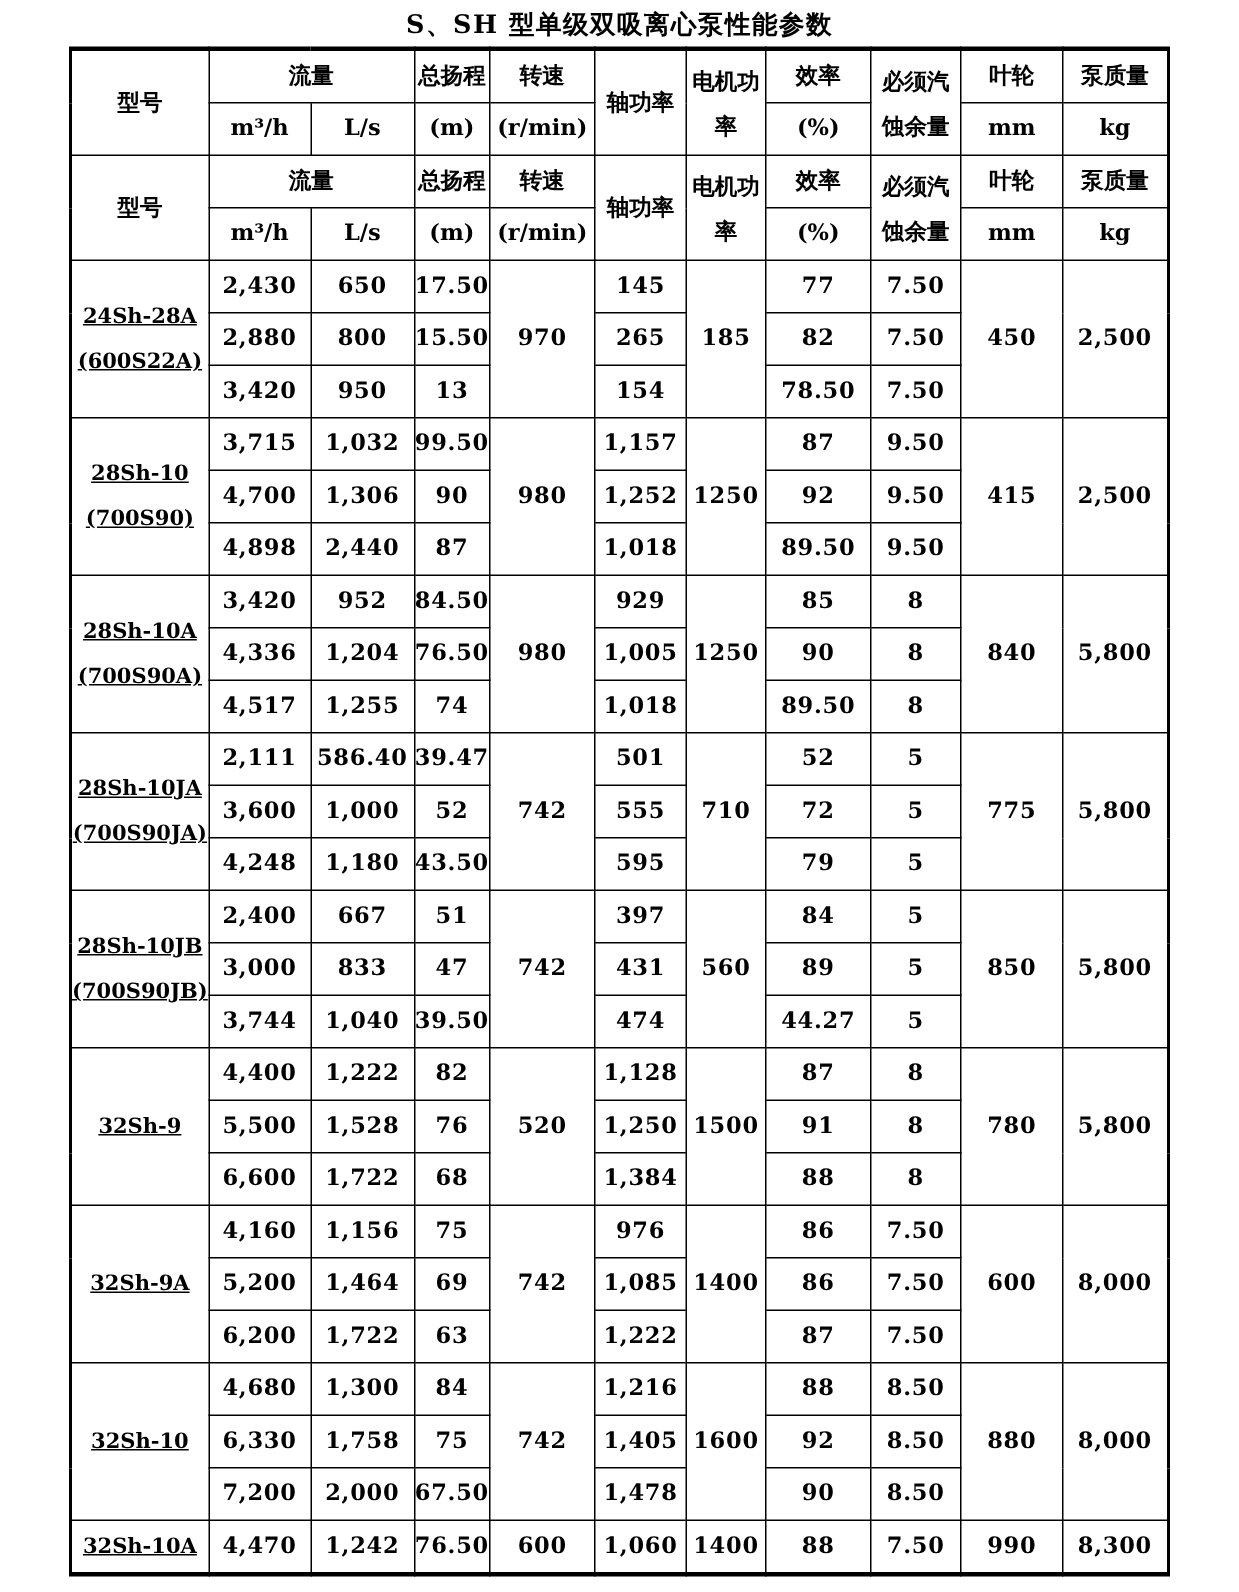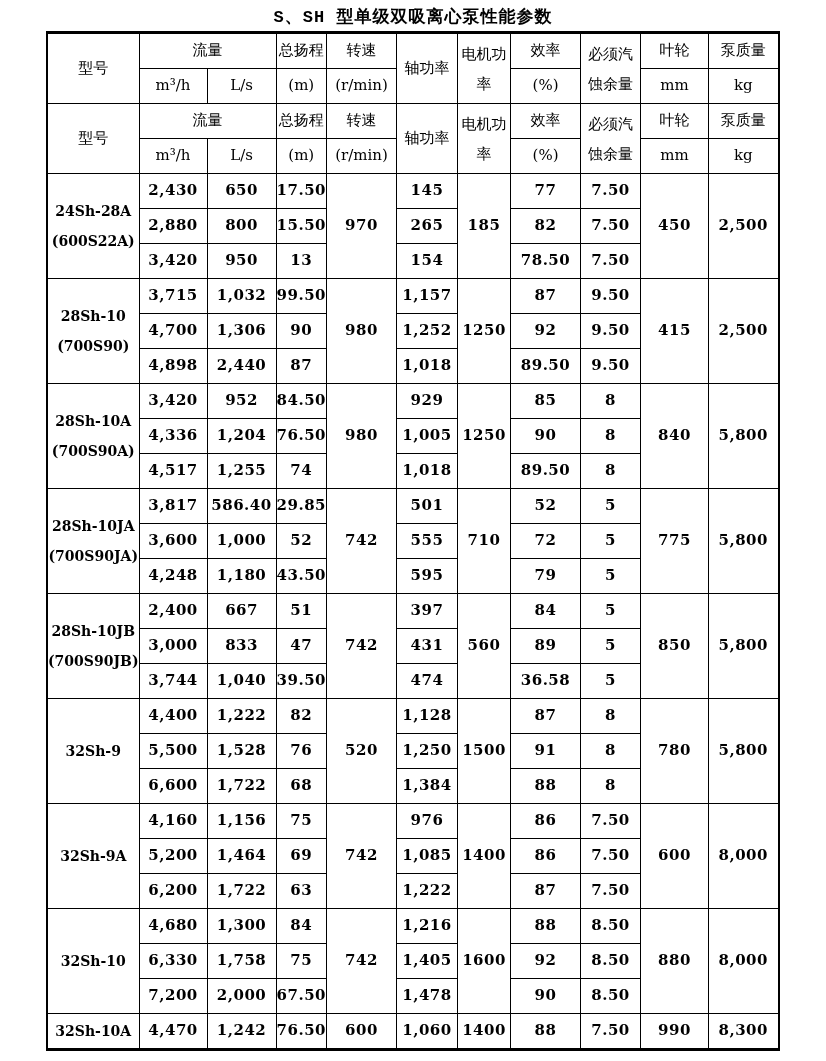--- a/index.html
+++ b/index.html
@@ -2,41 +2,41 @@
 <html><head>
 <meta charset="utf-8">
 <style>
   html,body{margin:0;padding:0;background:#fff;}
   body{
     width:826px;height:1061px;overflow:hidden;color:#000;
     font-family:"DejaVu Serif","Liberation Serif",serif;
   }
   .title{
     font-size:17px;font-weight:bold;text-align:center;
-    margin:5px 0 3px 0;letter-spacing:1px;font-family:Liberation Mono, monospace;
+    margin:5px 0 3px 0;letter-spacing:1px;
   }
   table.tbl{
     border-collapse:collapse;table-layout:fixed;
     margin-left:46px;
     border-top:3px solid #000;
     border-bottom:3px solid #000;
     border-left:2px solid #000;
     border-right:2px solid #000;
   }
   .tbl td,.tbl th{
     border:1px solid #000;
     text-align:center;vertical-align:middle;
     padding:0;height:34px;
     font-size:15px;font-weight:bold;line-height:1.15;
     overflow:hidden;white-space:nowrap;
   }
   .tbl td.num{letter-spacing:.5px;}
-  .tbl td.model{font-size:14px;letter-spacing:0;}
+  .tbl td.model{font-size:14px;letter-spacing:0;text-decoration:underline;}
   .tbl td.model div,.tbl th div{line-height:30px;}
-  .tbl th{font-weight:normal;}
+  .tbl th{font-weight:bold;}
 </style>
 </head>
 <body>
 
 <div class="page">
   <div class="title">S、SH 型单级双吸离心泵性能参数</div>
   <table class="tbl">
     <colgroup>
       <col style="width:91px">
         <col style="width:68px">
@@ -199,23 +199,23 @@
           <td class="num">74</td>
           <td class="num">1,018</td>
           <td class="num">89.50</td>
           <td class="num">8</td>
         </tr>
         <tr>
           <td rowspan="3" class="model">
             <div>28Sh-10JA</div>
             <div>(700S90JA)</div>
           </td>
-          <td class="num">3,817</td>
+          <td class="num">2,111</td>
           <td class="num">586.40</td>
-          <td class="num">29.85</td>
+          <td class="num">39.47</td>
           <td rowspan="3" class="num">742</td>
           <td class="num">501</td>
           <td rowspan="3" class="num">710</td>
           <td class="num">52</td>
           <td class="num">5</td>
           <td rowspan="3" class="num">775</td>
           <td rowspan="3" class="num">5,800</td>
         </tr>
         <tr>
           <td class="num">3,600</td>
@@ -255,21 +255,21 @@
           <td class="num">47</td>
           <td class="num">431</td>
           <td class="num">89</td>
           <td class="num">5</td>
         </tr>
         <tr>
           <td class="num">3,744</td>
           <td class="num">1,040</td>
           <td class="num">39.50</td>
           <td class="num">474</td>
-          <td class="num">36.58</td>
+          <td class="num">44.27</td>
           <td class="num">5</td>
         </tr>
         <tr>
           <td rowspan="3" class="model">
             <div>32Sh-9</div>
           </td>
           <td class="num">4,400</td>
           <td class="num">1,222</td>
           <td class="num">82</td>
           <td rowspan="3" class="num">520</td>

